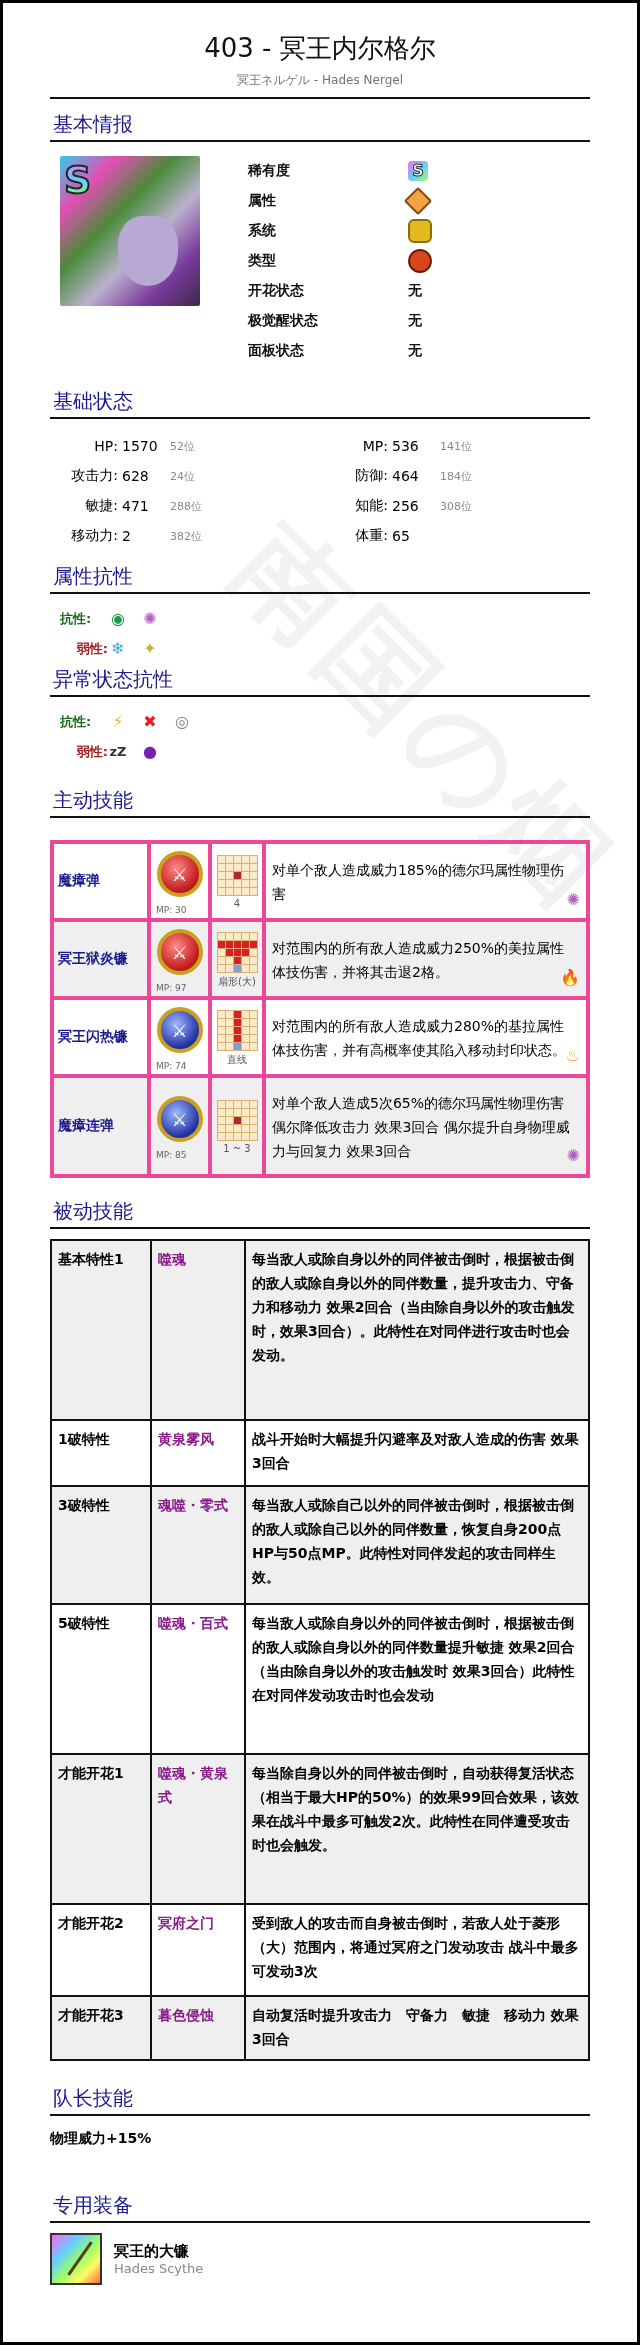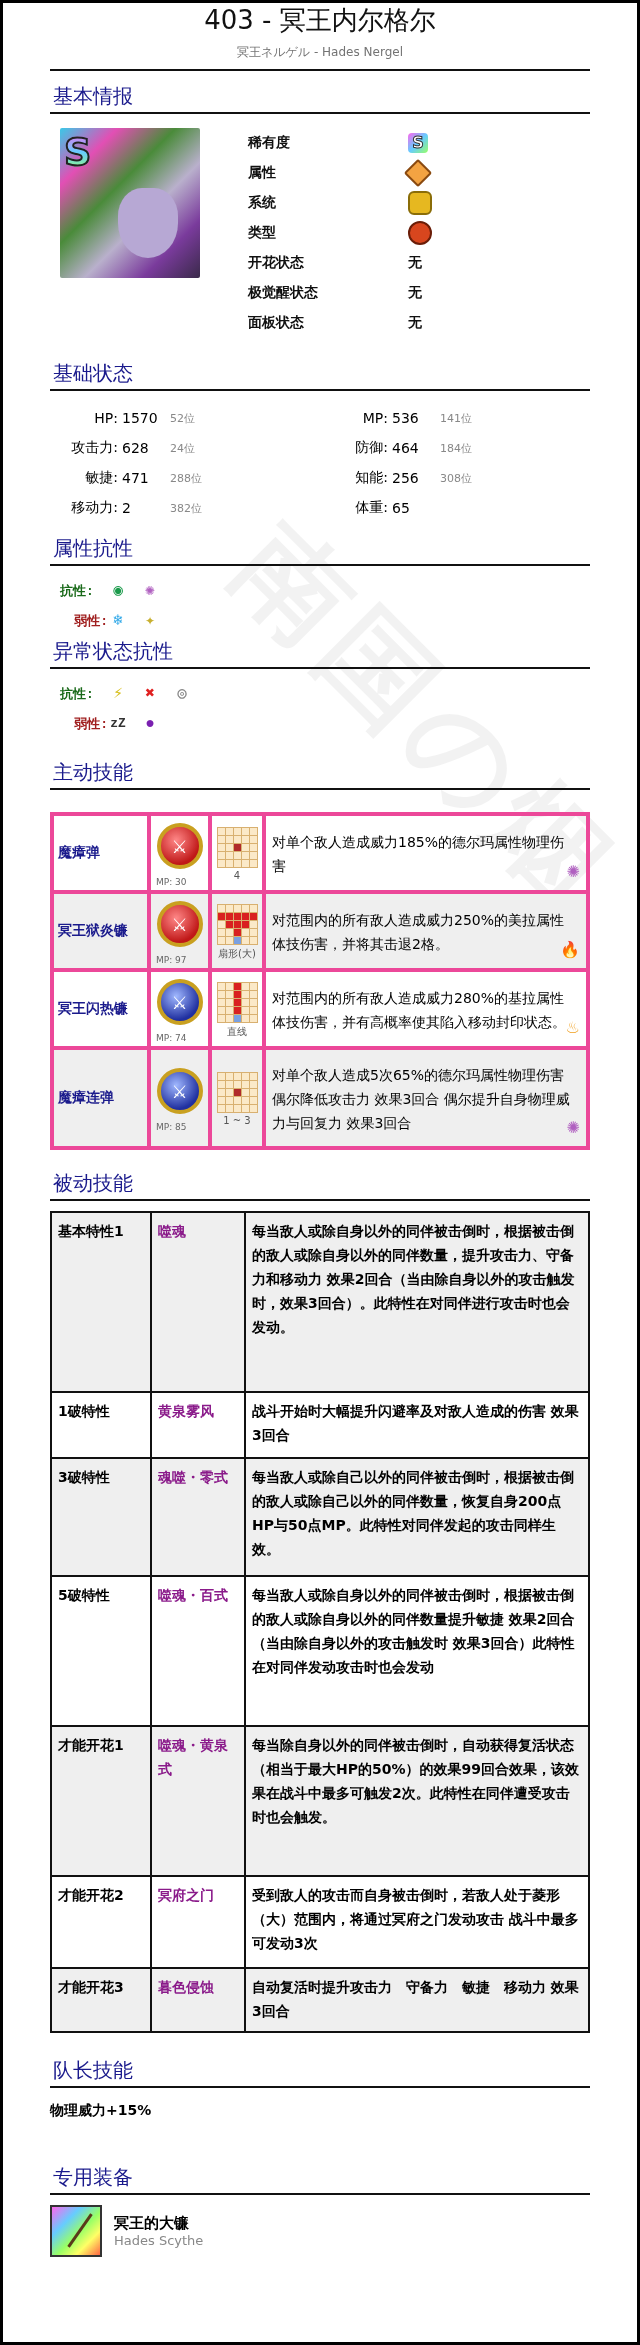--- a/index.html
+++ b/index.html
@@ -1,20 +1,20 @@
 <!DOCTYPE html>
 <html><head>
 <meta charset="utf-8">
 <style>
   html,body{margin:0;padding:0;background:#000;}
   body{width:640px;height:2345px;overflow:hidden;font-family:"DejaVu Sans","Liberation Sans",sans-serif;}
   .page{position:relative;margin:0;width:634px;height:2339px;border:3px solid #000;background:#fff;overflow:hidden;}
   .watermark{position:absolute;left:180px;top:640px;font-size:110px;color:rgba(0,0,0,0.05);transform:rotate(45deg);white-space:nowrap;pointer-events:none;font-weight:bold;letter-spacing:10px;}
   .content{position:relative;margin:0 47px 0 47px;width:540px;}
-  .title{text-align:center;font-size:26px;color:#111;}
+  .title{text-align:center;font-size:26px;padding-top:28px;color:#111;}
   .subtitle{text-align:center;font-size:12px;color:#737373;margin-top:6px;}
   .hr{border-top:2px solid #111;margin-top:8px;}
   .sec-h{font-size:20px;color:#1a1a8c;margin-top:12px;padding-bottom:2px;border-bottom:2px solid #111;padding-left:3px;}
   .basic{display:flex;margin-top:14px;}
   .portrait{width:140px;height:150px;margin-left:10px;position:relative;border-radius:2px;overflow:hidden;
     background:linear-gradient(135deg,#3ac9e8 0%,#e24fb4 20%,#4a8b3a 40%,#b9b0cc 60%,#7a3b9c 80%,#3a2a4a 100%);}
   .portrait .face{position:absolute;left:58px;top:60px;width:60px;height:70px;background:#b7a8d4;border-radius:40% 40% 50% 50%;}
   .portrait .s{position:absolute;left:4px;top:2px;font-size:38px;font-weight:bold;color:#f5d;-webkit-text-stroke:2px #222;background:linear-gradient(180deg,#f6e,#6cf,#9f6);-webkit-background-clip:text;color:transparent;}
   .info{margin-left:48px;font-size:14px;font-weight:bold;color:#111;}
   .info-row{display:flex;height:30px;align-items:center;}
@@ -24,21 +24,21 @@
   .ico-s{background:linear-gradient(135deg,#f6e,#6cf,#9f6);border-radius:4px;font-size:16px;font-weight:bold;color:#fff;text-align:center;line-height:20px;-webkit-text-stroke:1px #333;}
   .ico-diamond{width:16px;height:16px;background:#f3a342;transform:rotate(45deg);border:2px solid #8a4a10;border-radius:2px;}
   .ico-crown{background:#e6b820;border:2px solid #8a6d08;border-radius:6px;}
   .ico-type{background:#d8461e;border:2px solid #6a1d08;}
   .stats{display:grid;grid-template-columns:270px 270px;margin-top:12px;font-size:14px;}
   .stat{display:flex;height:30px;align-items:center;}
   .stat .k{width:68px;text-align:right;}
   .stat .v{width:48px;margin-left:4px;}
   .stat .r{color:#888;font-size:11px;}
   .stat.right .k{width:68px;margin-left:0px;}
-  .res{margin-top:10px;font-size:13px;font-weight:bold;font-family:Liberation Mono, monospace;}
+  .res{margin-top:10px;font-size:13px;font-weight:bold;}
   .res-row{display:flex;align-items:center;height:30px;padding-left:10px;}
   .res-row .lbl{width:48px;}
   .res-row .lbl.good{color:#1a6a1a;}
   .res-row .lbl.bad{color:#a02020;text-align:right;}
   .ri{display:inline-block;width:20px;height:20px;margin-right:12px;text-align:center;line-height:20px;font-size:16px;}
   table{border-collapse:collapse;width:540px;}
   .skills{margin-top:22px;}
   .skills td{border:4px solid #ec4899;vertical-align:middle;font-size:14px;}
   .skills tr:nth-child(even){background:#efefef;}
   .sk-name{width:88px;color:#1a1a8c;font-weight:bold;padding-left:4px;}

